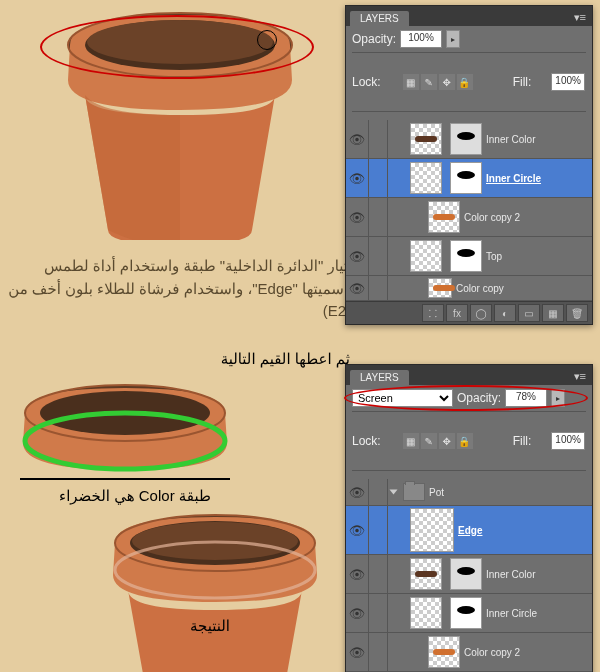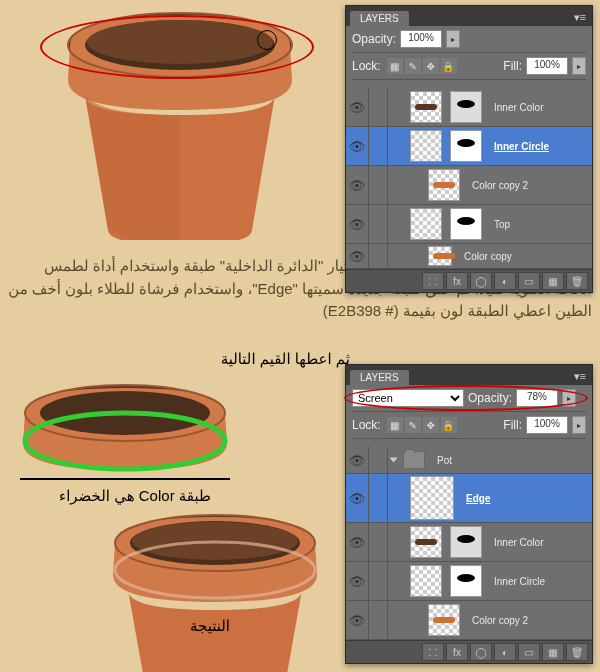--- a/index.html
+++ b/index.html
@@ -8,33 +8,33 @@
   .panel{position:absolute;width:246px;background:#535353;border:1px solid #2a2a2a;box-shadow:0 2px 6px rgba(0,0,0,.4);font-family:Tahoma,Arial,sans-serif;font-size:11px;color:#333}
   .panel-tabs{height:20px;background:#3a3a3a;display:flex;align-items:flex-end}
   .tab{background:#6f6f6f;color:#eee;padding:2px 10px 2px;font-size:10px;border-radius:2px 2px 0 0;margin-left:4px}
   .panel-close{margin-left:auto;color:#ccc;padding:2px 6px}
   .panel-body{background:#6f6f6f;padding:4px 6px}
   .row{display:flex;align-items:center;gap:4px;margin-bottom:4px}
   select{font-size:11px;padding:1px;background:#fff;border:1px solid #888;height:18px}
   .lbl{color:#eee;font-size:12px}
   .valbox{background:#fff;border:1px solid #888;width:34px;height:14px;font-size:10px;text-align:center;padding:1px 3px}
   .arrow{width:12px;height:16px;background:#b8b8b8;border:1px solid #888;display:flex;align-items:center;justify-content:center;font-size:8px;cursor:pointer}
-  .lockrow{border-top:1px solid #555;border-bottom:1px solid #555;padding:4px 0;display:flex;align-items:center;gap:4px}
+  .lockrow{border-top:1px solid #555;border-bottom:1px solid #555;padding:20px 0;display:flex;align-items:center;gap:20px}
   .lockicons{display:flex;gap:2px;margin-left:2px}
   .lockicons span{width:16px;height:16px;display:flex;align-items:center;justify-content:center;background:#7a7a7a;font-size:10px;color:#ddd}
   .layers{background:#6f6f6f}
   .layer{display:flex;align-items:center;height:38px;border-bottom:1px solid #555;background:#6f6f6f}
   .layer.sel{background:#4a7dd0;color:#fff}
   .eye{width:22px;height:38px;border-right:1px solid #555;display:flex;align-items:center;justify-content:center;color:#333;font-size:13px;cursor:pointer}
   .linkcol{width:18px;height:38px;border-right:1px solid #555}
   .thumb{width:30px;height:30px;margin:0 4px;background:repeating-conic-gradient(#ccc 0 25%,#fff 0 50%) 0 0/8px 8px;border:1px solid #999;position:relative;flex-shrink:0}
   .mask{width:30px;height:30px;margin:0 4px;background:#fff;border:1px solid #999;position:relative;flex-shrink:0}
   .mask::after{content:"";position:absolute;top:8px;left:6px;width:18px;height:8px;border-radius:50%;background:#000}
   .stroke{position:absolute;top:12px;left:4px;width:22px;height:6px;border-radius:3px}
-  .lname{font-size:10px;color:#e8e8e8;margin-left:8px}
+  .lname{font-size:10px;color:#e8e8e8;margin-left:0}
   .layer.sel .lname{color:#fff;text-decoration:underline;font-weight:bold}
   .indent{width:18px;flex-shrink:0}
   .panel-foot{height:22px;background:#535353;display:flex;align-items:center;justify-content:flex-end;gap:2px;padding:0 4px;border-top:1px solid #3a3a3a}
   .fbtn{width:20px;height:16px;background:#6a6a6a;border:1px solid #444;display:flex;align-items:center;justify-content:center;font-size:10px;color:#ccc;cursor:pointer}
   .ring{position:absolute;border:2px solid #c00;border-radius:50%}
   .folder{width:20px;height:16px;background:#888;border:1px solid #666;margin:0 4px;position:relative}
   .folder::before{content:"";position:absolute;top:-3px;left:1px;width:8px;height:3px;background:#888;border:1px solid #666;border-bottom:none}
   .tri{width:0;height:0;border-top:4px solid transparent;border-bottom:4px solid transparent;border-left:5px solid #ccc;margin:0 3px;transform:rotate(90deg);cursor:pointer}
   .layer.group{height:26px}
 </style>
@@ -162,21 +162,21 @@
   </div>
 </div>
 
 <div class="panel" style="left:345px;top:364px">
   <div class="panel-tabs">
     <div class="tab">LAYERS</div>
     <div class="panel-close">▾≡</div>
   </div>
   <div class="panel-body" style="position:relative">
     <div class="row">
-      <select style="width:112px"><option>Screen</option></select>
+      <select style="width:101px"><option>Screen</option></select>
       <span class="lbl">Opacity:</span>
       <div class="valbox">78%</div>
       <div class="arrow">▸</div>
     </div>
     <div class="ring" style="left:-2px;top:0;width:240px;height:22px"></div>
     <div class="row lockrow">
       <span class="lbl">Lock:</span>
       <div class="lockicons">
         <span>▦</span>
         <span>✎</span>

